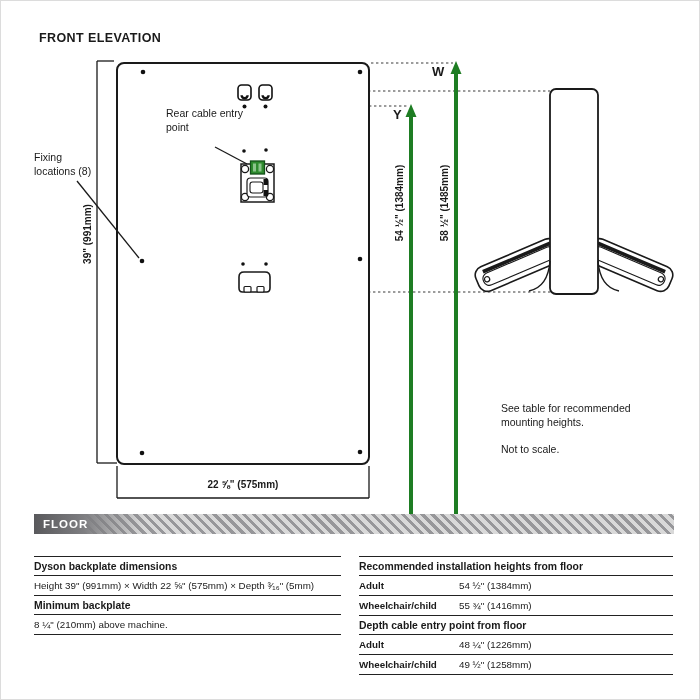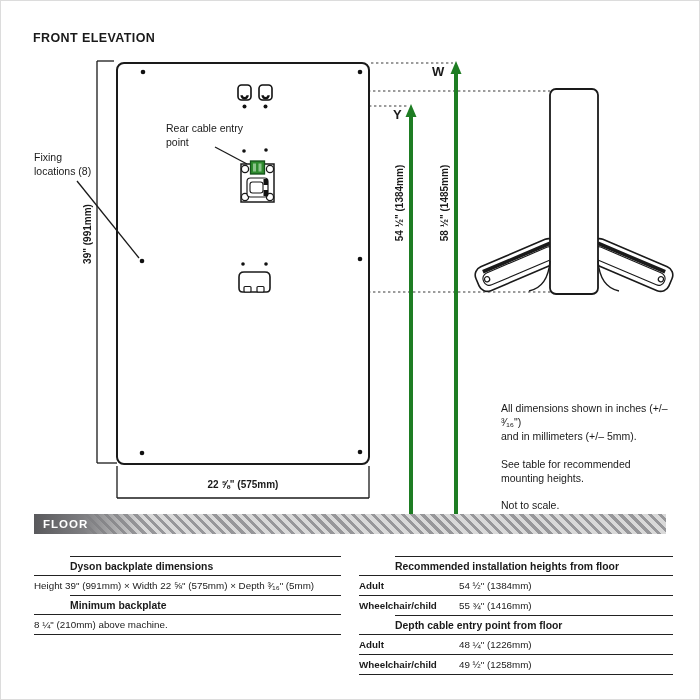--- a/index.html
+++ b/index.html
@@ -12,34 +12,34 @@
   .title { font-size:12.5px; font-weight:bold; letter-spacing:.4px; }
   .small-label { font-size:10.5px; line-height:1.3; }
   .wy-label { font-size:13px; font-weight:bold; }
   .dim-v { white-space:nowrap; font-size:10px; font-weight:bold;
            transform:translate(-50%,-50%) rotate(-90deg); }
   .dim-h { font-size:10px; font-weight:bold; white-space:nowrap;
            transform:translateX(-50%); }
   svg { position:absolute; left:0; top:0; }
 
   .floor-bar { left:33px; top:513px; width:632px; height:20px;
-    background:repeating-linear-gradient(45deg,#97979a 0px,#97979a 3px,#d9d9d9 3px,#d9d9d9 7px); }
+    background:repeating-linear-gradient(45deg,#97979a 0px,#97979a 3px,#d9d9d9 3px,#d9d9d9 7px);padding-left:8px; }
   .floor-label { left:0; top:0; width:110px; height:20px; box-sizing:border-box;
     padding-left:9px; line-height:20px; color:#fff; font-weight:bold;
     font-size:11.5px; letter-spacing:1px;
     background:linear-gradient(90deg,#59595c 0%,#7e7e81 45%,rgba(160,160,162,0) 100%); }
 
   .notes { left:500px; top:400px; width:185px; font-size:10.5px; line-height:1.35; }
   .notes p { margin:0 0 13px 0; }
 
   .tbl { font-size:9.8px; }
   .tbl-left  { left:33px;  top:555px; width:307px; }
   .tbl-right { left:358px; top:555px; width:314px; }
   .trow { border-top:1.4px solid #222; display:flex; align-items:center; }
-  .trow.hdr { font-weight:bold; font-size:10.4px; height:18px;margin-left:36px; }
+  .trow.hdr { font-weight:bold; font-size:10.4px; height:18px; }
   .trow.data { height:19px; }
   .trow.last { border-bottom:1.4px solid #222; }
   .cell-label { width:100px; flex:none; font-weight:bold; }
   .cell-value { flex:1; }
 </style>
 </head>
 <body>
 
 <div class="canvas">
 
@@ -134,39 +134,37 @@
         <rect x="-40" y="-5" width="78" height="13" rx="6" fill="none" stroke="#1a1a1a" stroke-width="1.1"></rect>
         <circle cx="34" cy="1" r="2.6" fill="#fff" stroke="#1a1a1a" stroke-width="1.2"></circle>
       </g>
 
       <rect x="549" y="88" width="48" height="205" rx="6" fill="#fff" stroke="#1a1a1a" stroke-width="1.8"></rect>
       <path d="M549,260 Q547,286 528,290" fill="none" stroke="#1a1a1a" stroke-width="1.4"></path>
       <path d="M597,260 Q599,286 618,290" fill="none" stroke="#1a1a1a" stroke-width="1.4"></path>
     </g>
   </svg>
 
-  <div class="abs title" style="left:32px; top:30px;">FRONT ELEVATION</div>
+  <div class="abs title" style="left:38px; top:30px;">FRONT ELEVATION</div>
 
   <div class="abs small-label" style="left:33px; top:150px; width:62px;">Fixing locations (8)</div>
 
-  <div class="abs small-label" style="left:165px; top:121px; width:80px;">Rear cable entry point</div>
+  <div class="abs small-label" style="left:165px; top:106px; width:80px;">Rear cable entry point</div>
 
   <div class="abs dim-v" style="left:86px; top:233px;">39" (991mm)</div>
 
   <div class="abs dim-h" style="left:242px; top:478px;">22 ⅝" (575mm)</div>
 
   <div class="abs wy-label" style="left:431px; top:63px;">W</div>
   <div class="abs wy-label" style="left:392px; top:106px;">Y</div>
 
   <div class="abs dim-v" style="left:398px; top:202px;">54 ½" (1384mm)</div>
   <div class="abs dim-v" style="left:443px; top:202px;">58 ½" (1485mm)</div>
 
   <div class="abs notes">
-    <p><span>All dimensions shown in inches (+/– ³⁄₁₆")</span><br>
-       <span>and in millimeters (+/– 5mm).</span></p>
     <p><span>See table for recommended</span><br>
        <span>mounting heights.</span></p>
     <p>Not to scale.</p>
   </div>
 
   <div class="abs floor-bar">
     <div class="abs floor-label">FLOOR</div>
   </div>
 
   <div class="abs tbl tbl-left">

